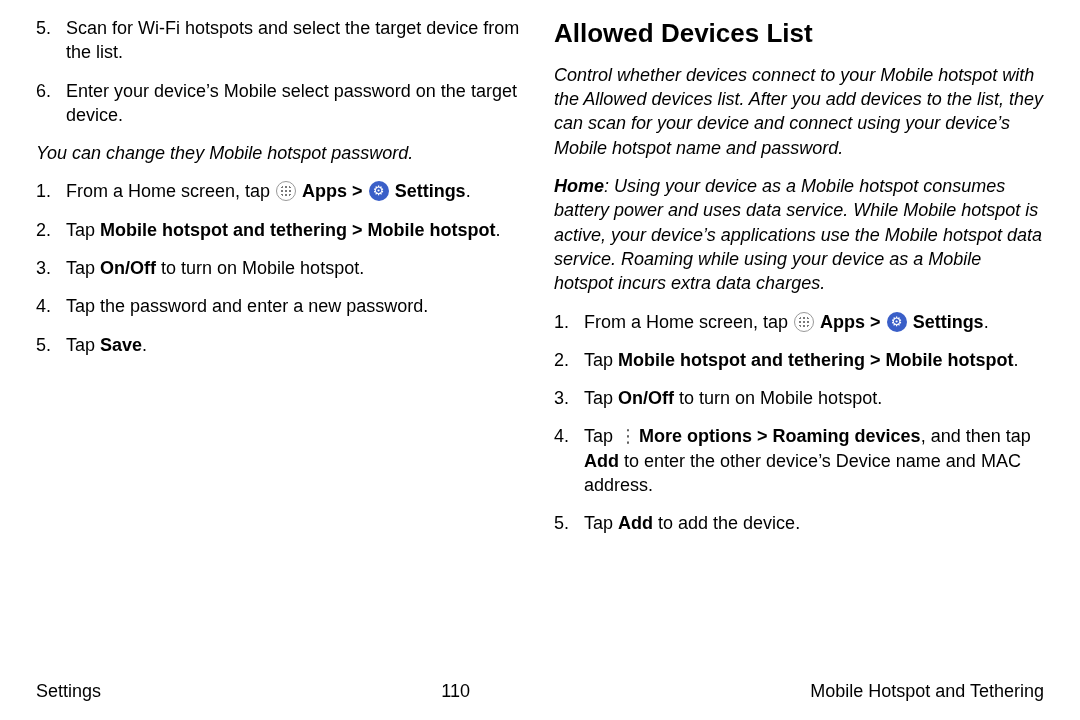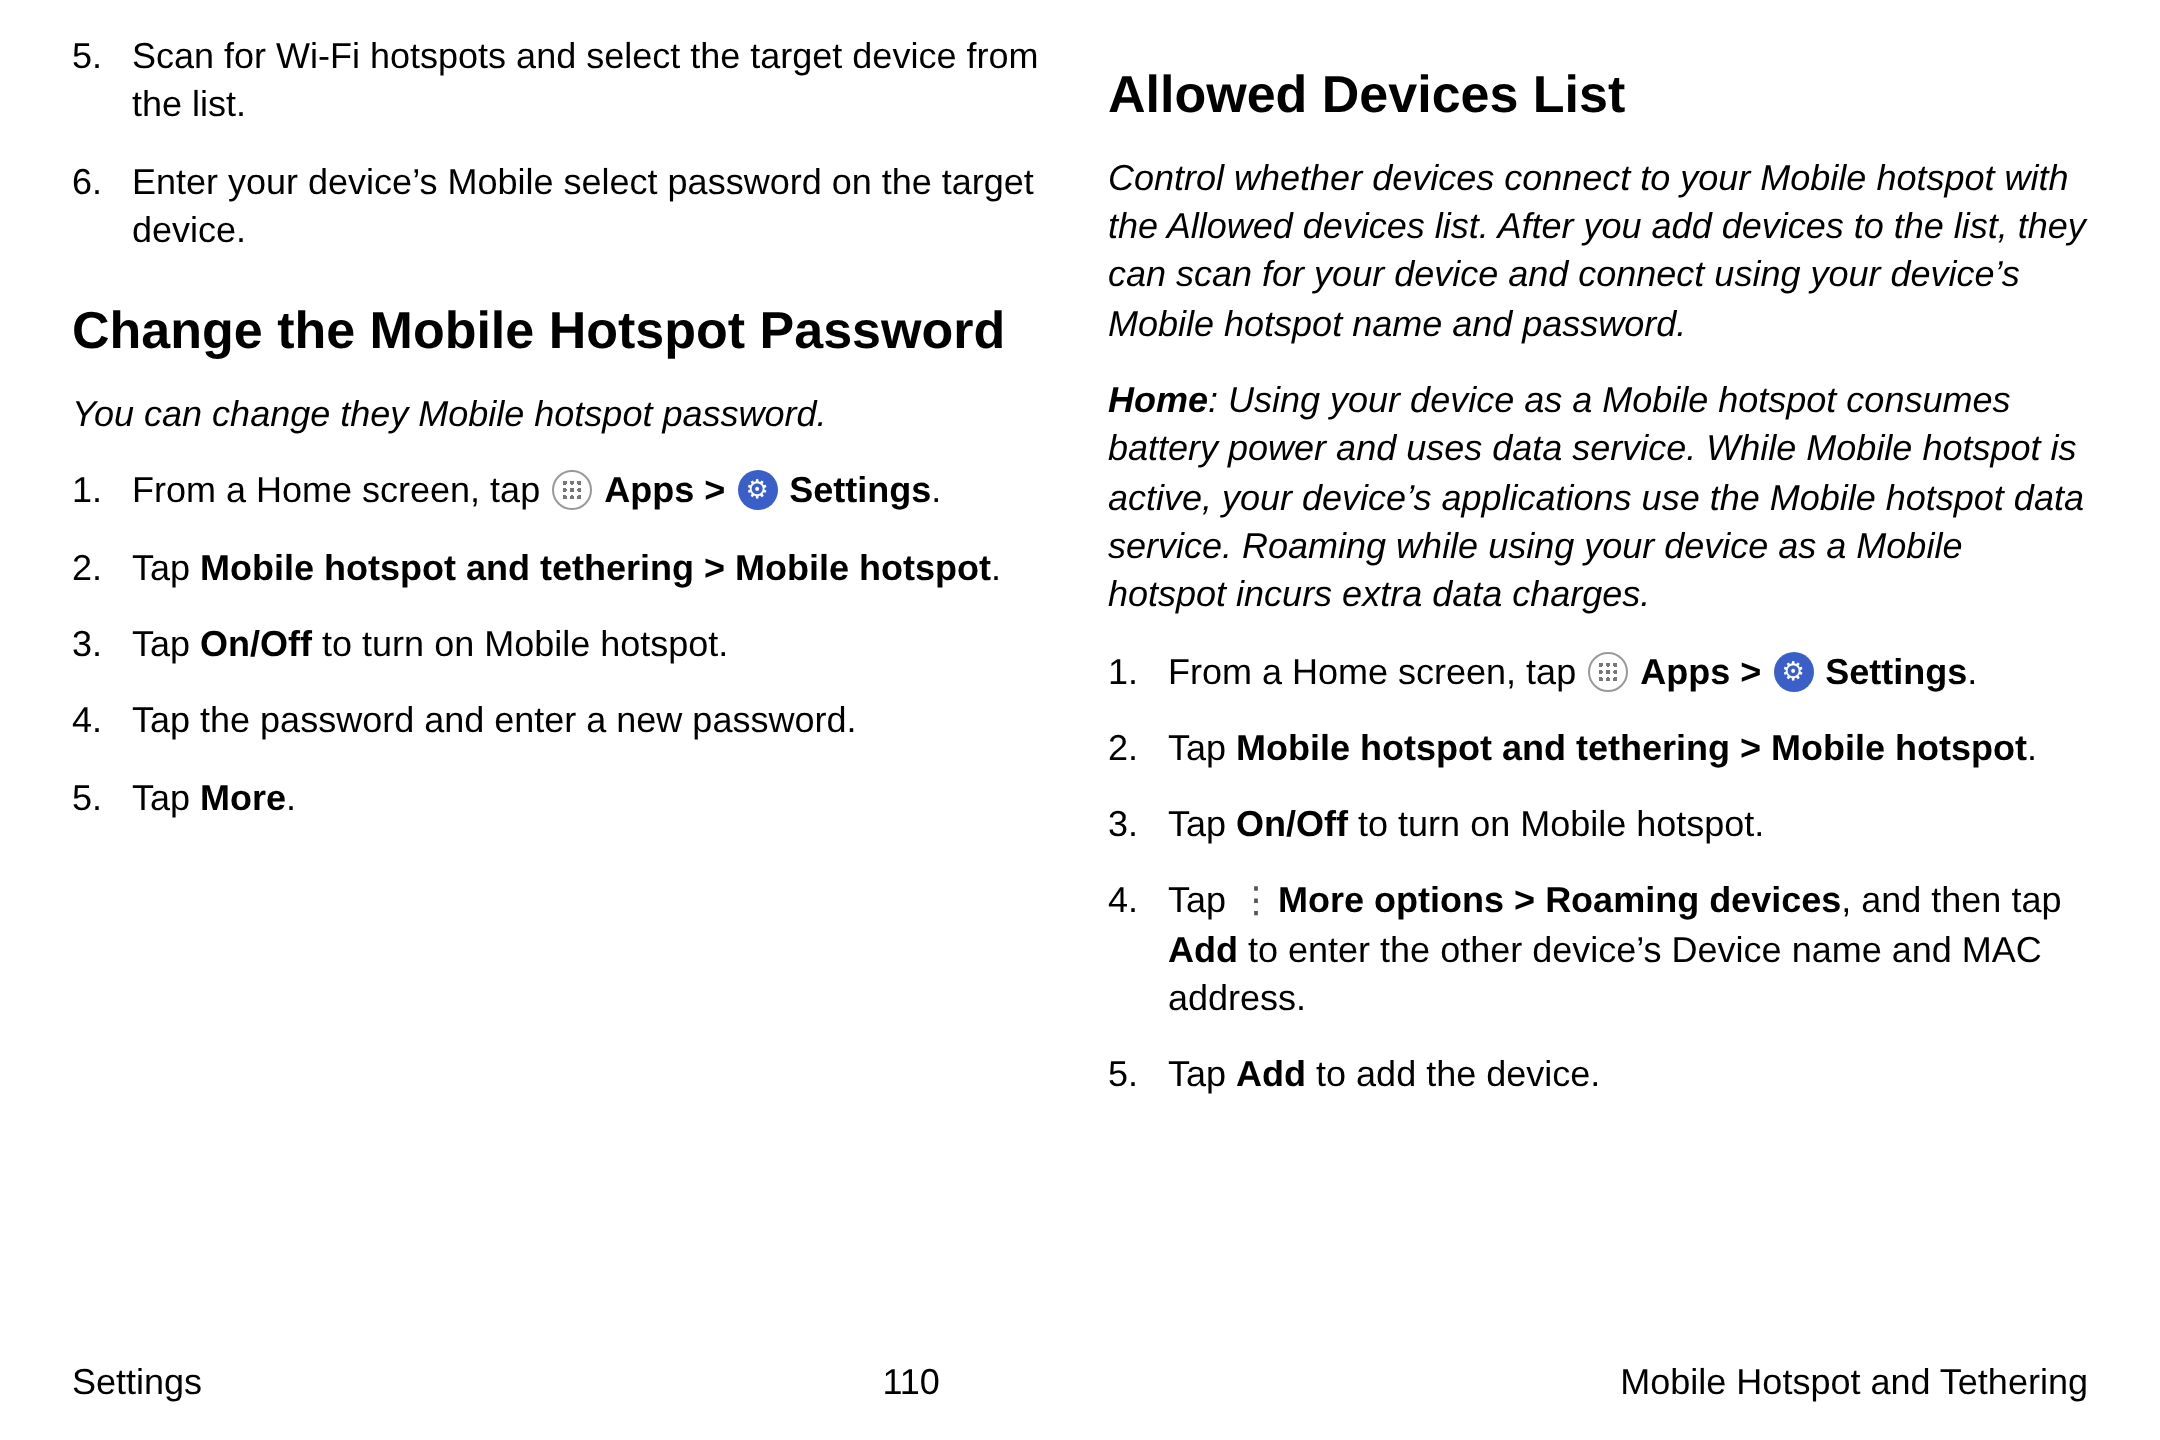--- a/index.html
+++ b/index.html
@@ -22,21 +22,21 @@
     flex: 1;
     font-size: 18px;
     line-height: 1.35;
   }
   h2 {
     font-size: 26px;
     font-weight: 700;
     margin: 24px 0 14px 0;
     line-height: 1.15;
   }
-  h2.top { margin-top: 17px; }
+  h2.top { margin-top: 3px; }
   .para {
     margin-bottom: 14px;
     font-style: italic;
   }
   ol {
     list-style: none;
     counter-reset: item;
   }
   ol.start5 { counter-reset: item 4; }
   ol li {
@@ -121,38 +121,37 @@
 </head>
 <body>
 
 <div class="columns">
   <div class="col">
     <ol class="start5">
       <li>Scan for Wi-Fi hotspots and select the target device from the list.</li>
       <li>Enter your device’s Mobile select password on the target device.</li>
     </ol>
 
-    <h2>Change the Mobile Hotspot Password</h2>
     <p class="para">You can change they Mobile hotspot password.</p>
 
     <ol>
       <li>
         <span>From a Home screen, tap </span><span class="icon apps-icon"></span>
         <span class="b">Apps</span><span class="b"> &gt; </span><span class="icon gear-icon"></span>
         <span class="b">Settings</span><span>.</span>
       </li>
       <li>
         <span>Tap </span><span class="b">Mobile hotspot and tethering</span><span class="b"> &gt; </span><span class="b">Mobile hotspot</span><span>.</span>
       </li>
       <li>
         <span>Tap </span><span class="b">On/Off</span><span> to turn on Mobile hotspot.</span>
       </li>
       <li>Tap the password and enter a new password.</li>
       <li>
-        <span>Tap </span><span class="b">More</span><span>.</span>
+        <span>Tap </span><span class="b">Save</span><span>.</span>
       </li>
     </ol>
   </div>
 
   <div class="col">
     <h2 class="top">Allowed Devices List</h2>
     <p class="para">Control whether devices connect to your Mobile hotspot with the Allowed devices list. After you add devices to the list, they can scan for your device and connect using your device’s Mobile hotspot name and password.</p>
     <p class="para">
       <span class="b">Home</span><span>: Using your device as a Mobile hotspot consumes battery power and uses data service. While Mobile hotspot is active, your device’s applications use the Mobile hotspot data service. Roaming while using your device as a Mobile hotspot incurs extra data charges.</span>
     </p>

